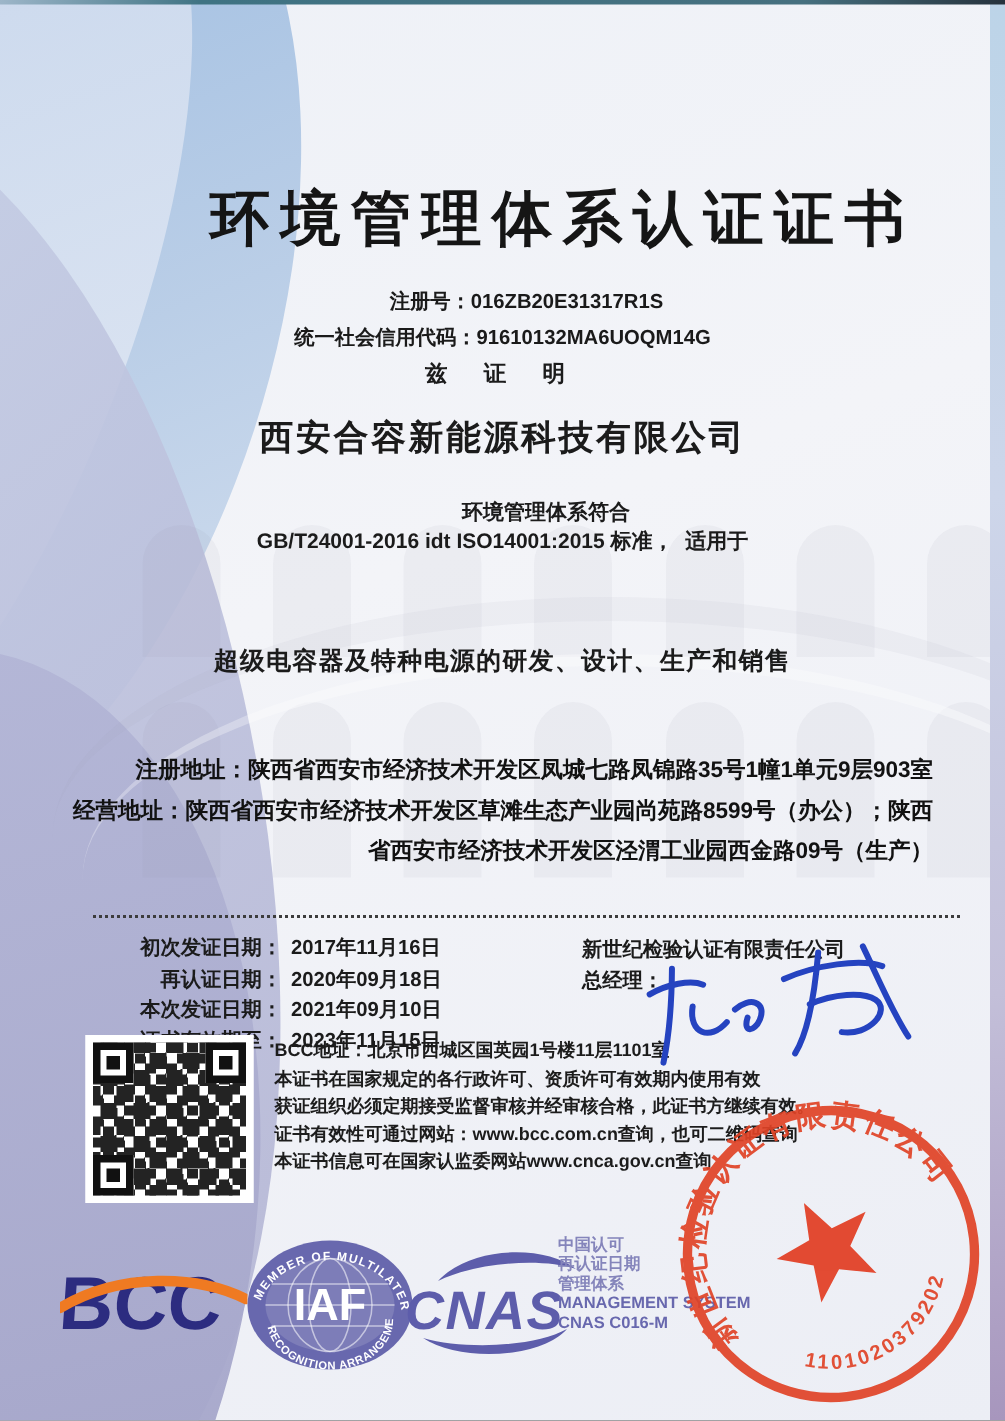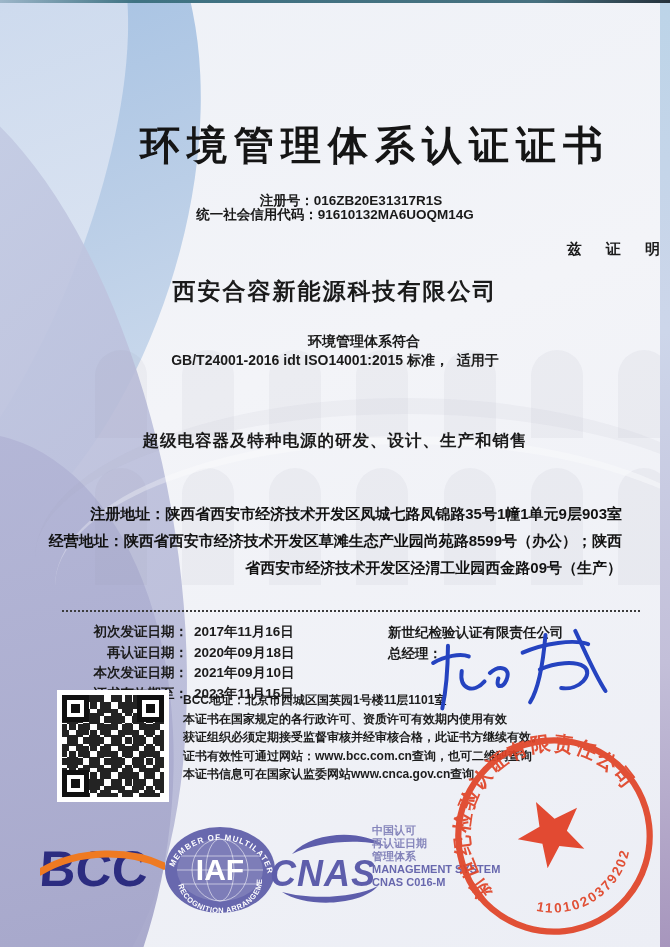--- a/index.html
+++ b/index.html
@@ -29,22 +29,22 @@
   .wm-arc{position:absolute;left:-60px;top:48px;width:740px;height:320px;border-radius:50%;
     border-top:16px solid rgba(150,152,170,.14);box-sizing:border-box;}
   .wm-arc2{position:absolute;left:-40px;top:86px;width:700px;height:300px;border-radius:50%;
     border-top:8px solid rgba(255,255,255,.55);box-sizing:border-box;}
   
   .abs{position:absolute;z-index:3;}
   .center{left:0;width:100%;text-align:center;}
   .title{top:118px;font-family:"DejaVu Serif",serif;font-size:40px;font-weight:700;
     letter-spacing:7px;color:#151515;padding-left:40px;}
   .reg-line{top:192px;font-size:13.5px;font-weight:700;color:#1a1a1a;padding-left:16px;}
-  .credit-line{top:206px;font-size:13.5px;font-weight:700;color:#1a1a1a;}
-  .certify{top:240px;font-size:15px;font-weight:700;letter-spacing:10px;text-align:right;}
+  .credit-line{top:216px;font-size:13.5px;font-weight:700;color:#1a1a1a;}
+  .certify{top:240px;font-size:15px;font-weight:700;letter-spacing:10px;}
   .company{top:276px;font-family:"DejaVu Serif",serif;font-size:23px;font-weight:600;letter-spacing:2px;}
   .system-line{top:333px;font-size:14px;font-weight:700;padding-left:29px;}
   .std-line{top:352px;font-size:14px;font-weight:600;white-space:pre-wrap;}
   .scope{top:430px;font-family:"DejaVu Serif",serif;font-size:16.5px;font-weight:600;letter-spacing:1px;}
   .addresses{top:500px;left:48px;width:574px;text-align:right;font-size:15px;
     font-weight:700;line-height:27px;color:#121212;}
   .addresses p{margin:0;}
   .dotted-sep{top:610px;left:62px;width:578px;border-top:2px dotted #3c3c3c;height:0;}
   .dates{top:622px;left:66px;font-size:13.5px;font-weight:700;line-height:20.5px;}
   .date-row{display:flex;}

